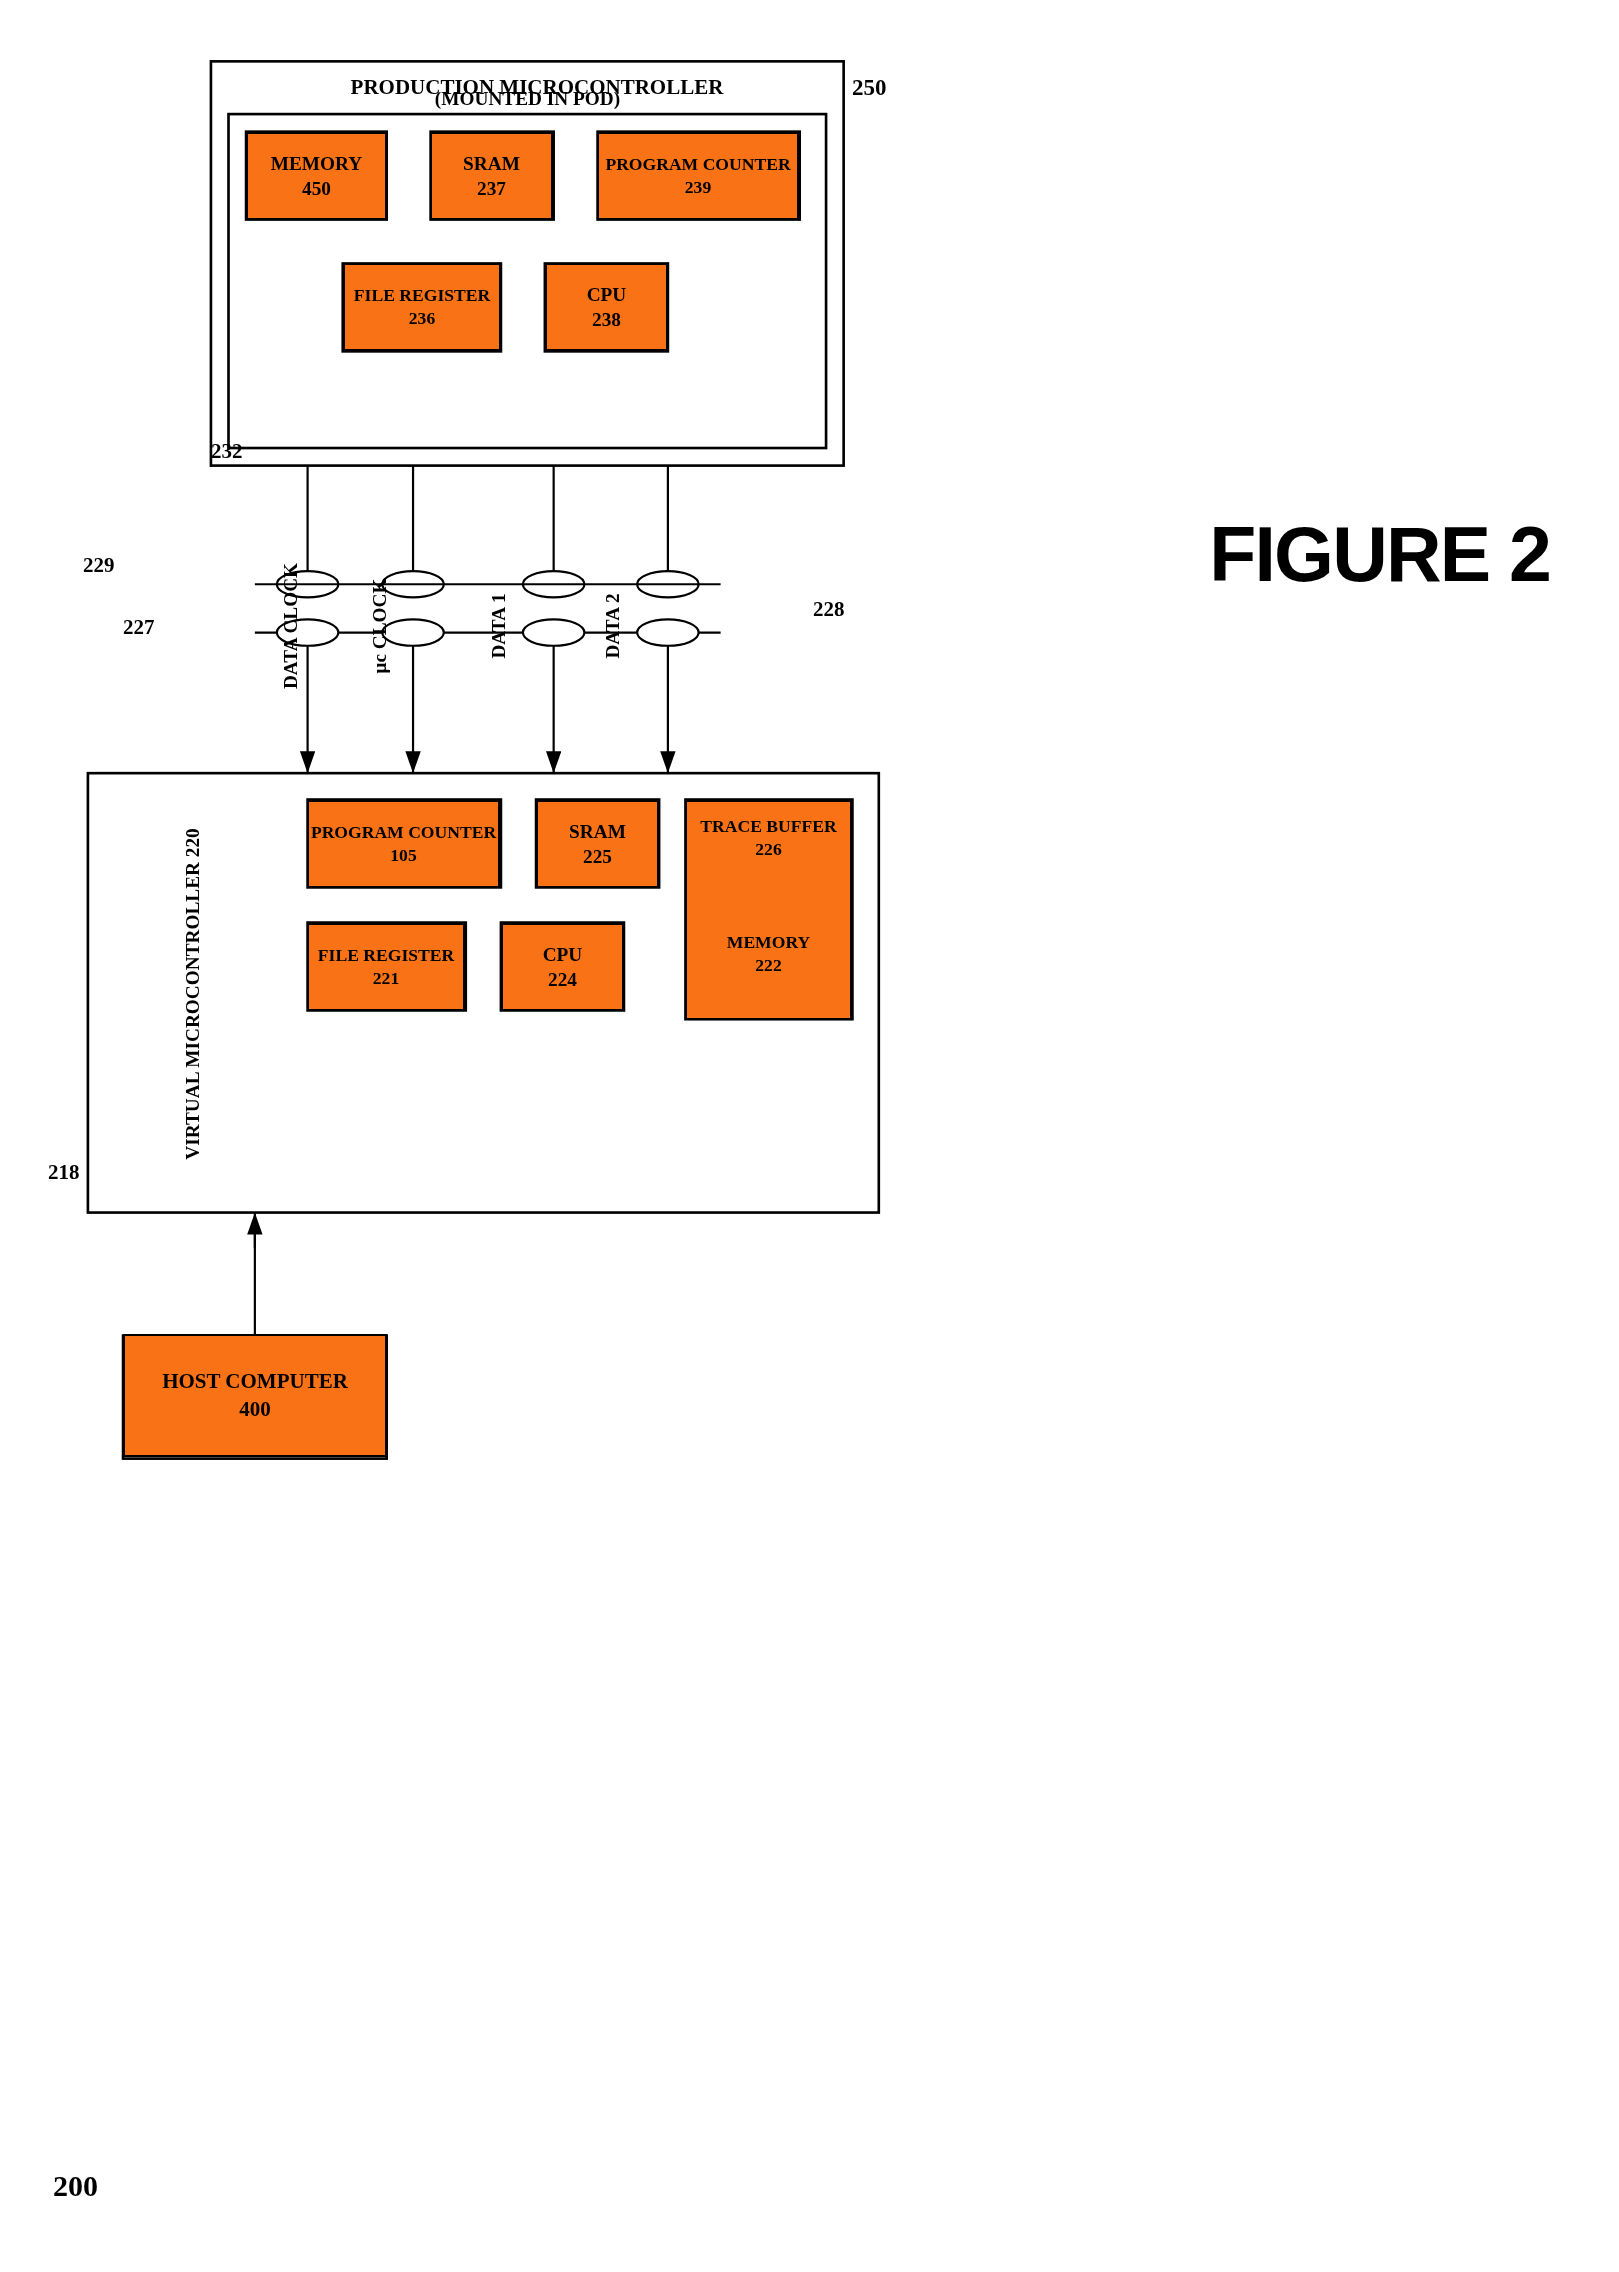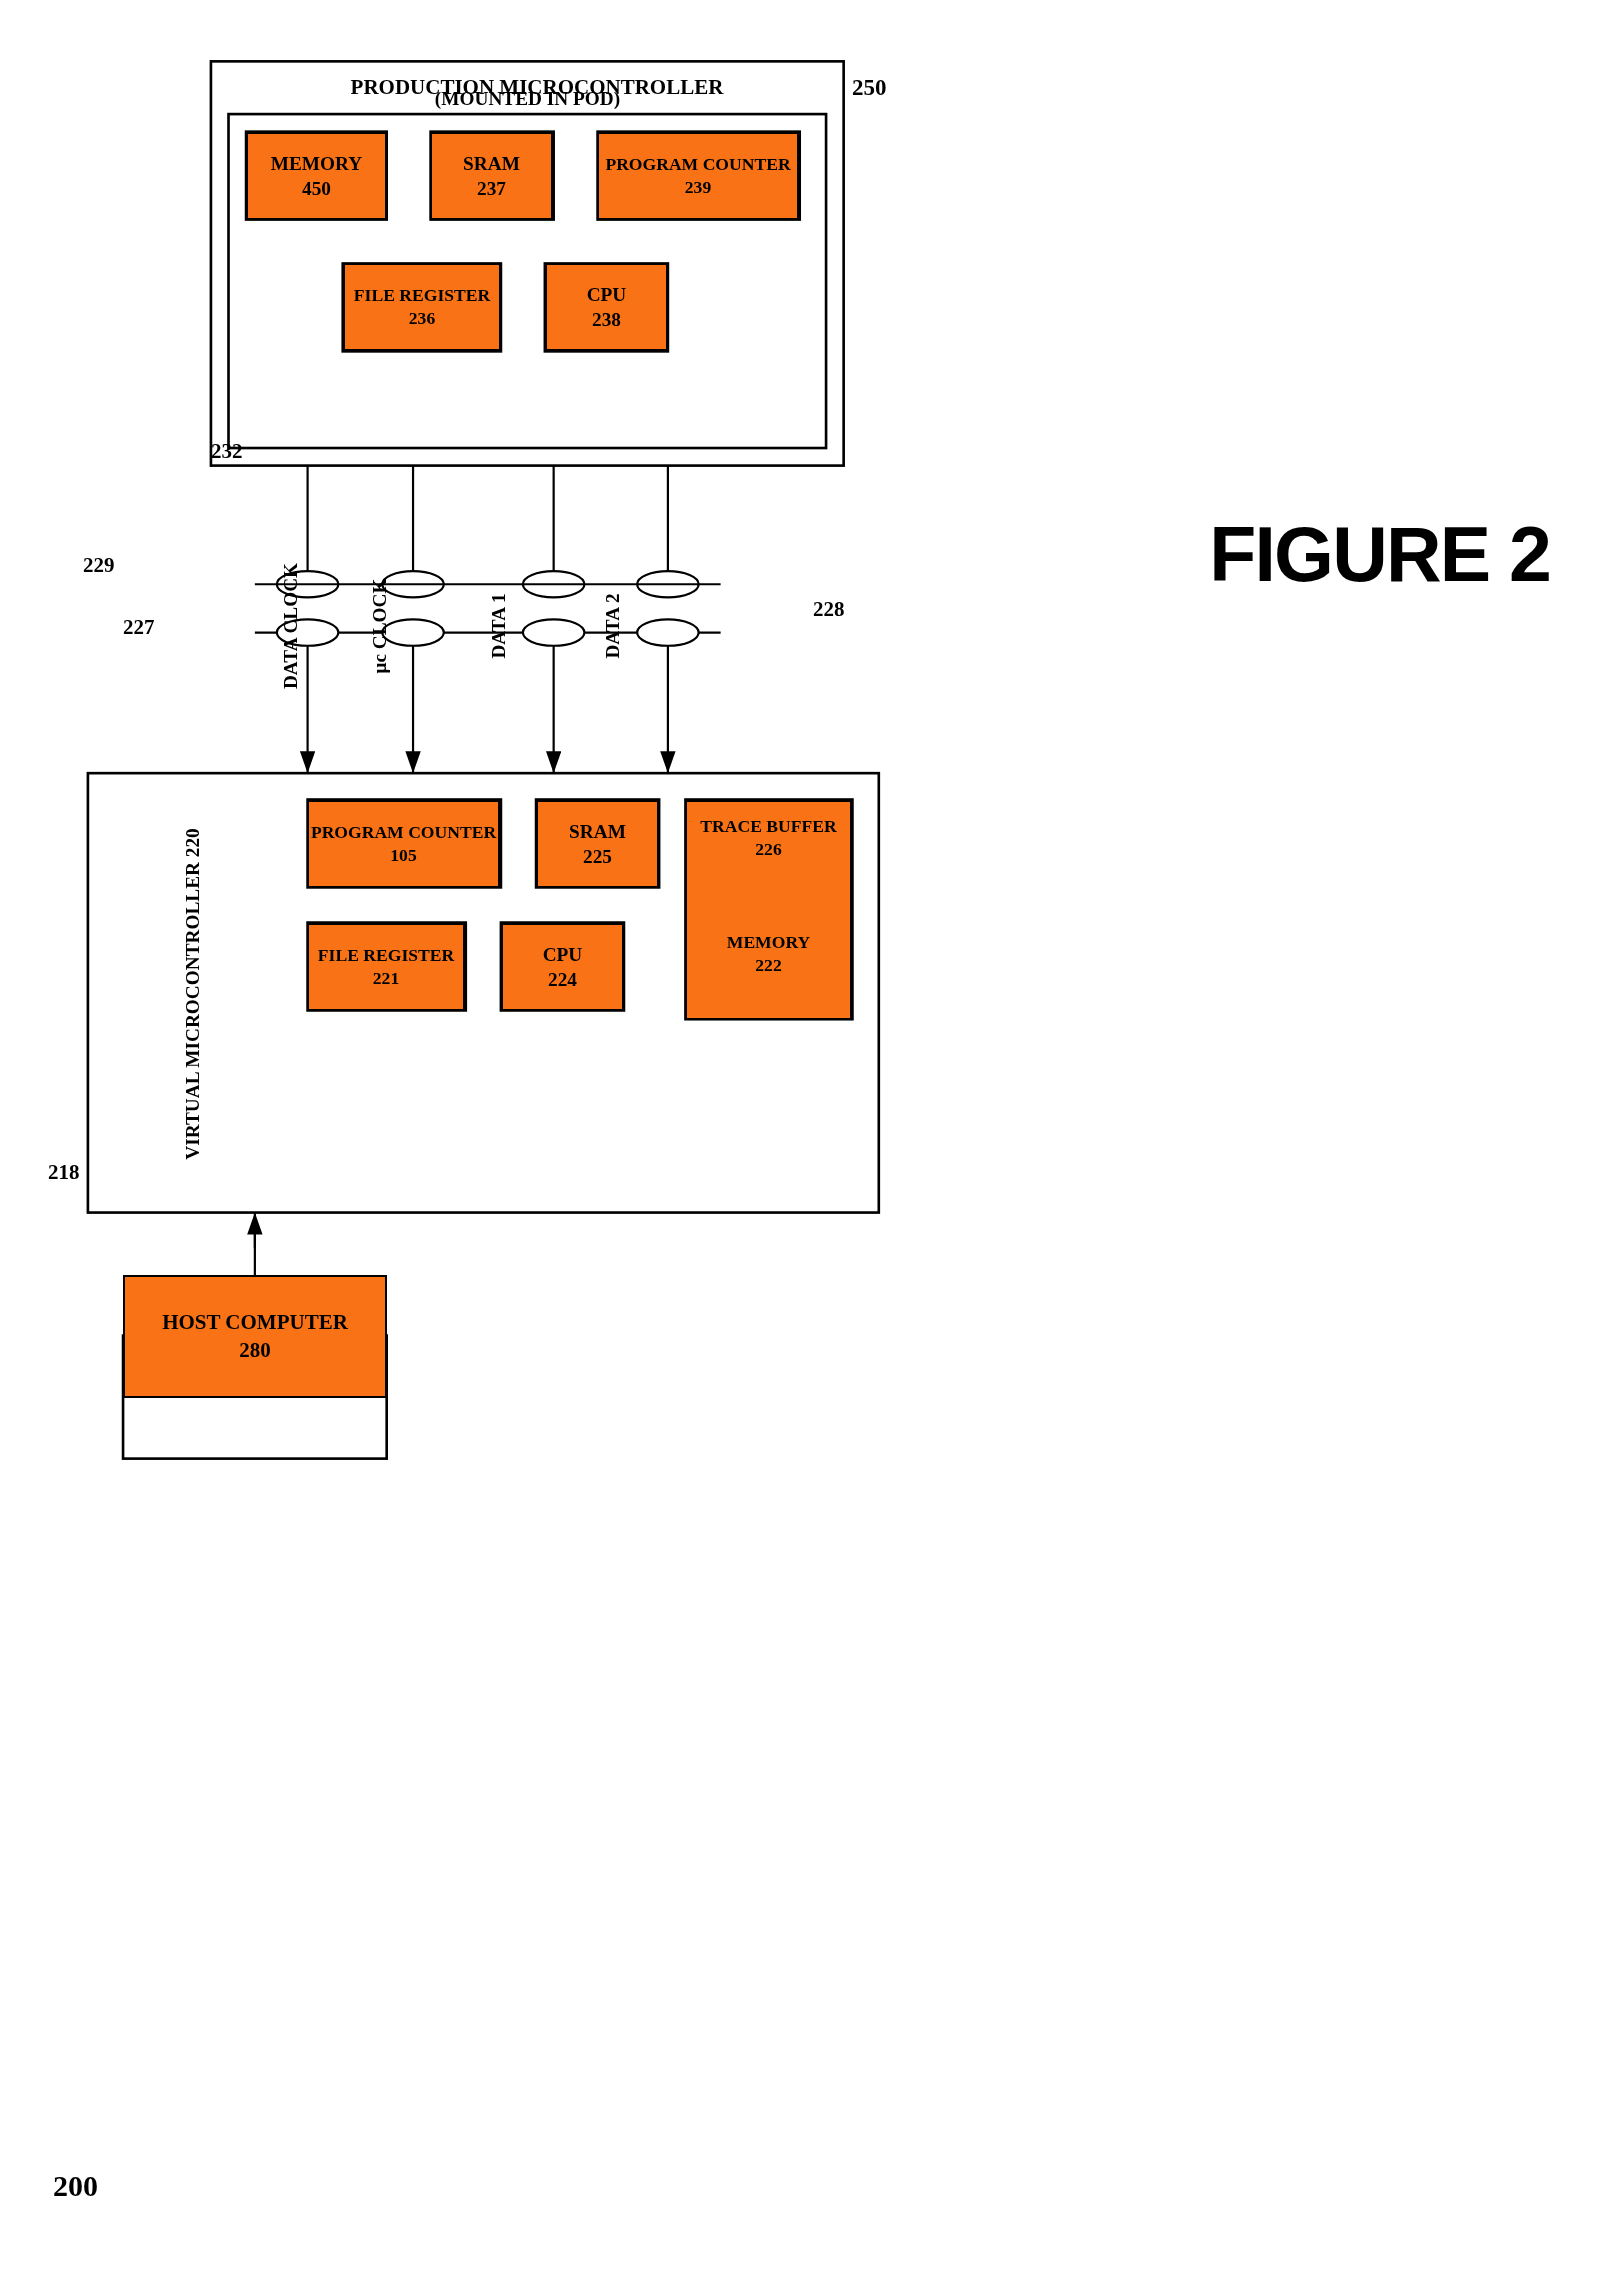--- a/index.html
+++ b/index.html
@@ -238,24 +238,24 @@
     </div>
   </div>
 
   <div class="box" style="left:466px; top:888px; width:123px; height:88px;">
     <div>
       <div style="font-size:19.3px; font-weight:bold;">CPU</div>
       <div style="font-size:19.3px; font-weight:bold;">224</div>
     </div>
   </div>
 
-  <div class="box" style="left:88px; top:1240px; width:264px; height:123px;">
+  <div class="box" style="left:88px; top:1299px; width:264px; height:123px;">
     <div>
       <div style="font-size:21px; font-weight:bold;">HOST COMPUTER</div>
-      <div style="font-size:21px; font-weight:bold;">280</div>
+      <div style="font-size:21px; font-weight:bold;">400</div>
     </div>
   </div>
 
 </div>
 
 <div style="position:absolute; right:70px; top:510px; font-size:77px; font-weight:bold; font-family:Arial, sans-serif; letter-spacing:-1.8px;">
   <span>FIGURE 2</span>
 </div>
 
 <div style="position:absolute; left:53px; bottom:70px; font-size:30px; font-weight:bold; font-family:'Times New Roman',serif;">

